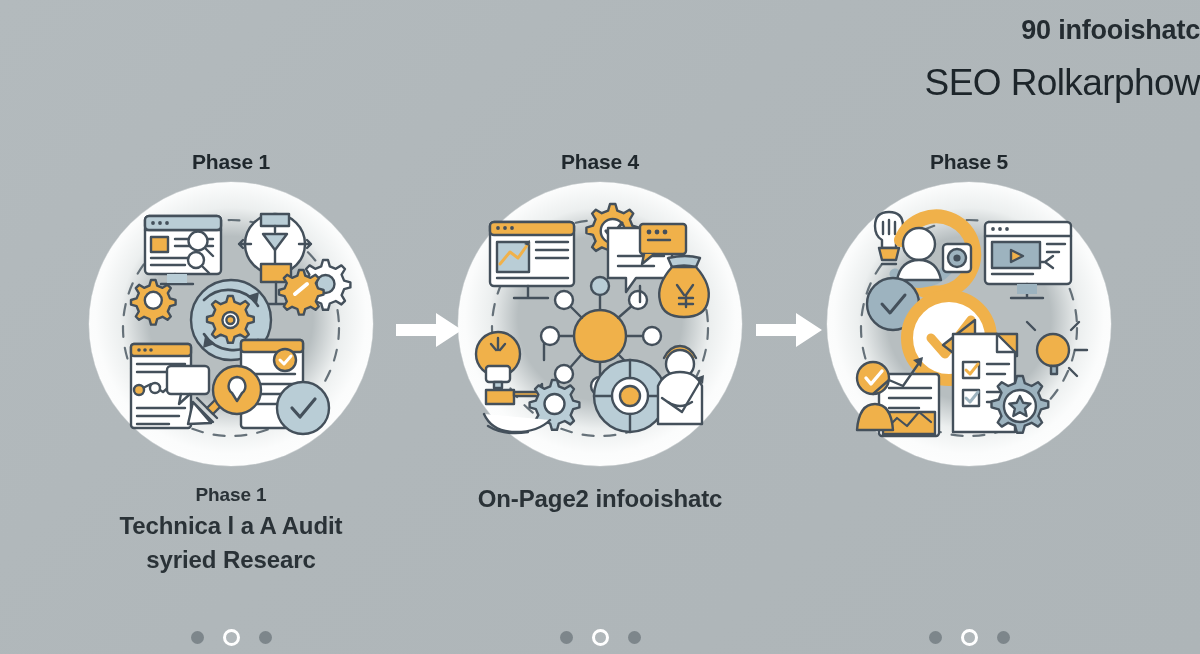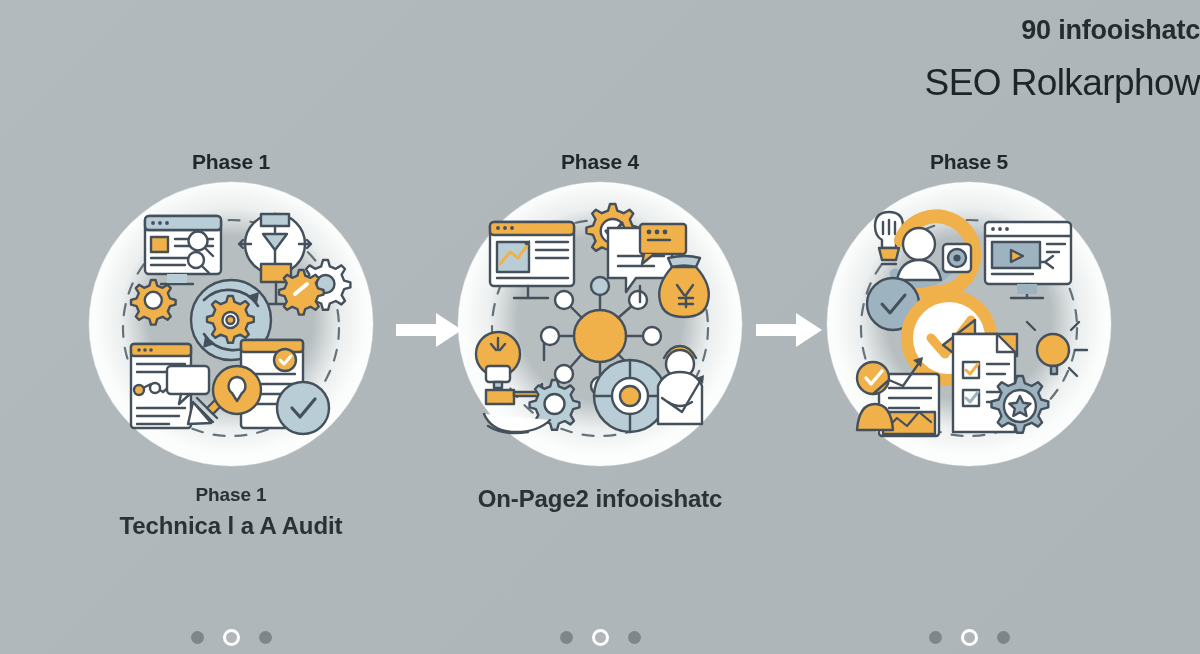--- a/index.html
+++ b/index.html
@@ -249,20 +249,21 @@
             <path d="M148 195 a9 9 0 0 1 5 16 l-5 8 -5 -8 a9 9 0 0 1 5 -16 Z" fill="#ffffff"></path>
             <circle cx="214" cy="226" r="26" fill="#b9cdd6"></circle>
             <path d="M203 226 l8 9 15 -18" stroke="#44505b" stroke-width="3.2"></path>
           </g>
         </svg>
       </div>
 
       <div class="caption">
         <div class="caption-title">Phase 1</div>
         <div class="caption-line">Technica l a A Audit</div>
+        <div class="caption-line">syried Researc</div>
       </div>
 
       <div class="dots">
         <span class="dot"></span>
         <span class="dot hollow"></span>
         <span class="dot"></span>
       </div>
     </div>
 
     <div class="column">

